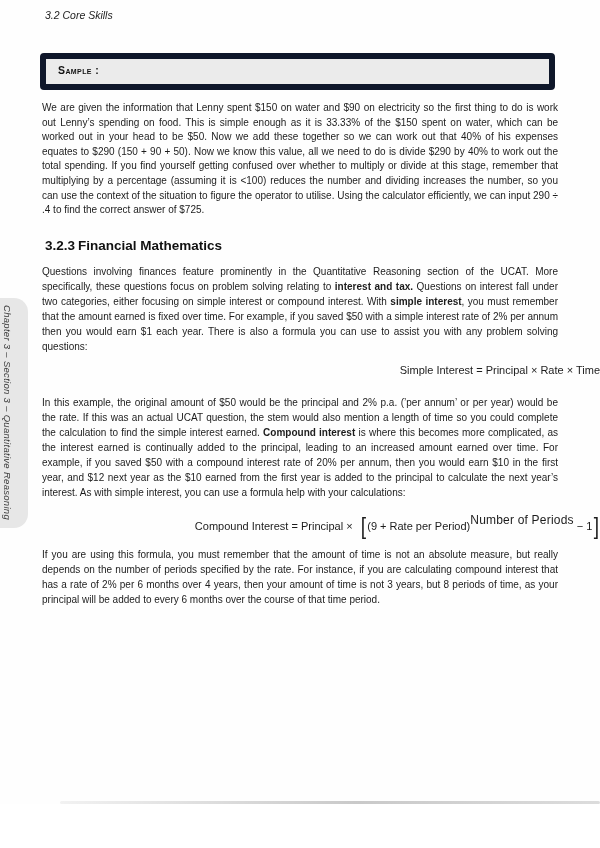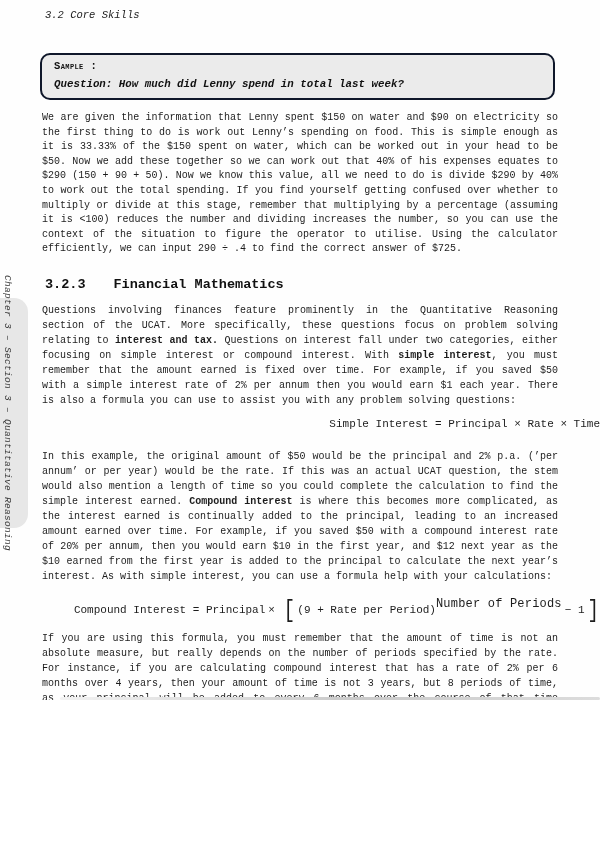--- a/index.html
+++ b/index.html
@@ -1,22 +1,22 @@
 <!DOCTYPE html>
 <html><head>
 <meta charset="utf-8">
 <style>
   * { margin: 0; padding: 0; box-sizing: border-box; }
   html, body { background: #ffffff; }
   .page {
     position: relative;
     width: 600px;
-    height: 700px;
+    height: 804px;
     background: #fefefe;
-    font-family: Liberation Mono, monospace;
+    font-family: Liberation Sans, sans-serif;
     color: #1d1d1d;
     overflow: hidden;
   }
   .running-header {
     margin: 9px 45px 0 45px;
     font-size: 10.5px;
     font-style: italic;
     color: #222;
   }
   
@@ -36,22 +36,22 @@
     writing-mode: vertical-rl;
     font-size: 9.5px;
     font-style: italic;
     color: #3a3a3a;
     white-space: nowrap;
     letter-spacing: 0.3px;
   }
   
   .sample-box {
     margin: 32px 45px 0 40px;
-    border: 2px solid #0f172a;
-    border-radius: 10px;
+    border: 6px solid #0f172a;
+    border-radius: 4px;
     background: #ebebeb;
     padding: 5px 12px 8px 12px;
   }
   .sample-label {
     font-weight: bold;
     font-size: 10.5px;
     font-variant: small-caps;
     letter-spacing: 0.4px;
     color: #111;
   }
@@ -82,21 +82,21 @@
   .para.p3 { margin-top: 19px; }
   .para.p4 { margin-top: 15px; }
   .b { font-weight: bold; margin-top: 20px; }
   
   .section-heading {
     margin: 20px 42px 0 45px;
     font-size: 13.5px;
     font-weight: bold;
     color: #111;
   }
-  .section-heading .num { margin-right: 28px; }
+  .section-heading .num { margin-right: 3px; }
   
   .formula {
     margin-top: 10px;
     text-align: right;
     font-size: 11px;
     color: #1c1c1c;
   }
   .formula.compound { margin-top: 13px; }
   .formula .mul { padding: 0 3px; }
   .bracket {
@@ -154,21 +154,20 @@
 <div class="page">
 
   <div class="running-header">3.2 Core Skills</div>
 
   <div class="side-tab">
     <div class="side-tab-label">Chapter 3 – Section 3 – Quantitative Reasoning</div>
   </div>
 
   <div class="sample-box">
     <div class="sample-label">Sample :</div>
-    <div class="sample-question">Question: How much did Lenny spend in total last week?</div>
   </div>
 
   <p class="para p1">We are given the information that Lenny spent $150 on water and $90 on electricity so the first thing to do is work out Lenny’s spending on food. This is simple enough as it is 33.33% of the $150 spent on water, which can be worked out in your head to be $50. Now we add these together so we can work out that 40% of his expenses equates to $290 (150 + 90 + 50). Now we know this value, all we need to do is divide $290 by 40% to work out the total spending. If you find yourself getting confused over whether to multiply or divide at this stage, remember that multiplying by a percentage (assuming it is &lt;100) reduces the number and dividing increases the number, so you can use the context of the situation to figure the operator to utilise. Using the calculator efficiently, we can input 290 ÷ .4 to find the correct answer of $725.</p>
 
   <h2 class="section-heading">
     <span class="num">3.2.3</span><span>Financial Mathematics</span>
   </h2>
 
   <p class="para p2"><span>Questions involving finances feature prominently in the Quantitative Reasoning section of the UCAT. More specifically, these questions focus on problem solving relating to </span><span class="b">interest and tax.</span><span> Questions on interest fall under two categories, either focusing on simple interest or compound interest. With </span><span class="b">simple interest</span><span>, you must remember that the amount earned is fixed over time. For example, if you saved $50 with a simple interest rate of 2% per annum then you would earn $1 each year. There is also a formula you can use to assist you with any problem solving questions:</span></p>
 

